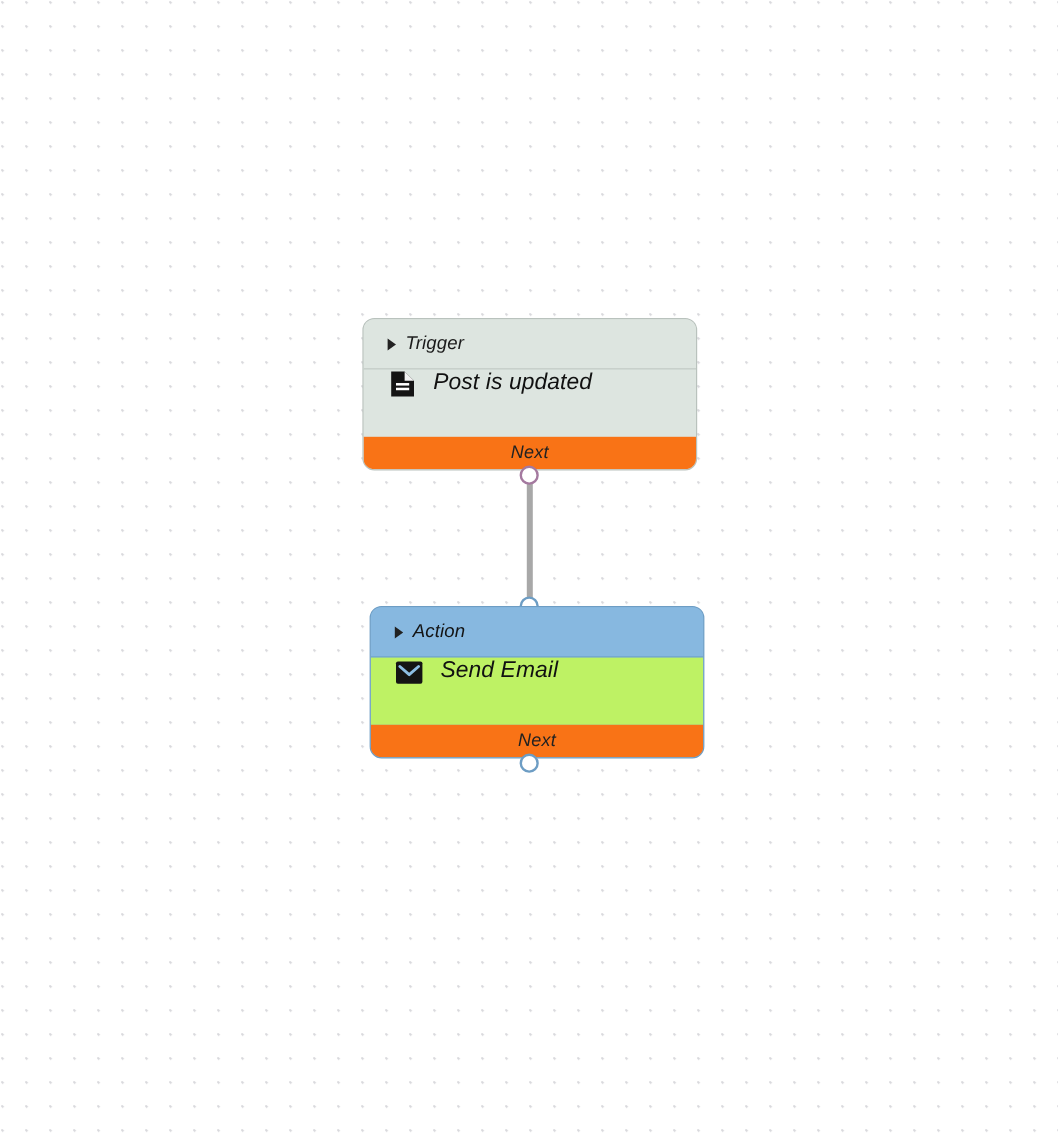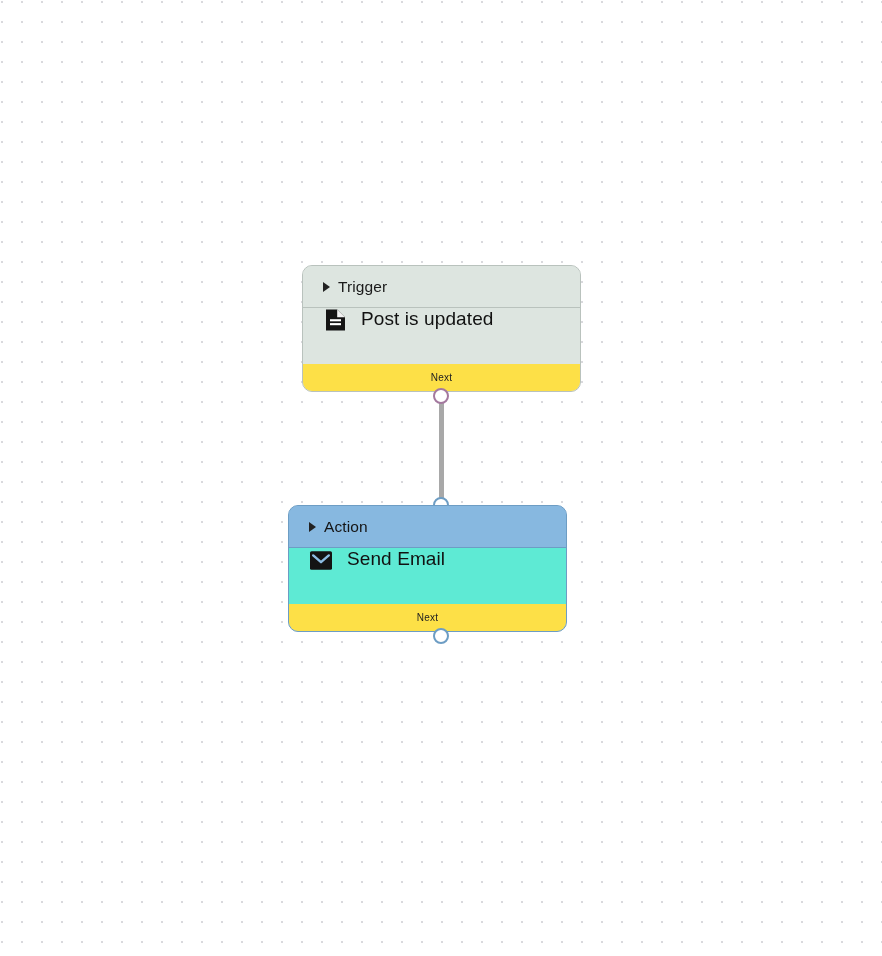--- a/index.html
+++ b/index.html
@@ -23,20 +23,21 @@
     background-size: 20px 20px;
     background-position: 1px 1px;
   }
 
   
   .node {
     position: absolute;
     box-sizing: border-box;
     border-radius: 10px;
     overflow: hidden;
+    font-style: italic;
   }
 
   .node-header {
     display: flex;
     align-items: center;
     box-sizing: border-box;
     height: 42px;
     padding: 0 0 0 20px;
     font-size: 15.5px;
     letter-spacing: 0.1px;
@@ -72,25 +73,25 @@
 
   .node-body-label {
     font-size: 19px;
     color: #111;
     letter-spacing: 0.1px;
   }
 
   .node-footer {
     box-sizing: border-box;
     height: 27px;
-    background: #fde047;
+    background: #f97316;
     display: flex;
     align-items: center;
     justify-content: center;
-    font-size: 10px;
+    font-size: 15px;
     color: #222;
     letter-spacing: 0.2px;
   }
 
   
   #node-trigger {
     left: 302px;
     top: 265px;
     width: 279px;
     height: 127px;
@@ -99,33 +100,33 @@
   }
   #node-trigger .node-header {
     background: #dde5e0;
     color: #1b1b1b;
     border-bottom: 1.4px solid #b9c2bd;
   }
   #node-trigger .node-body { background: #dde5e0; }
 
   
   #node-action {
-    left: 288px;
+    left: 308px;
     top: 505px;
     width: 279px;
     height: 127px;
     border: 1.4px solid #6d9dc4;
     background: #87b8e0;
   }
   #node-action .node-header {
     background: #87b8e0;
     color: #141414;
     border-bottom: 1.4px solid #6d9dc4;
   }
-  #node-action .node-body { background: #5eead4; }
+  #node-action .node-body { background: #bef264; }
 
   
   #connector-line {
     position: absolute;
     left: 439px;
     top: 396px;
     width: 5px;
     height: 110px;
     background: #a8a8a8;
     border-radius: 2px;

